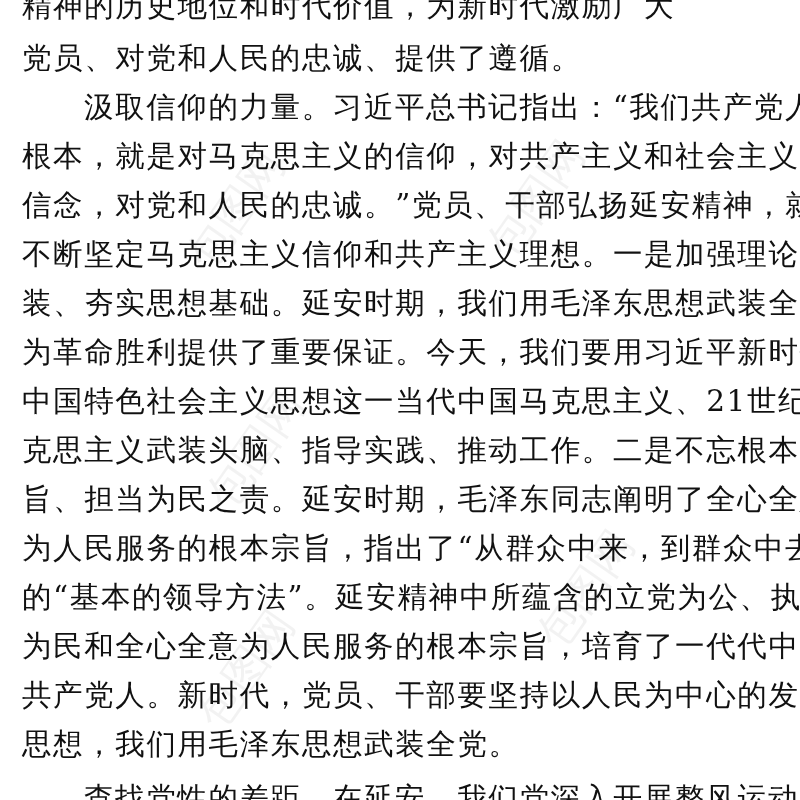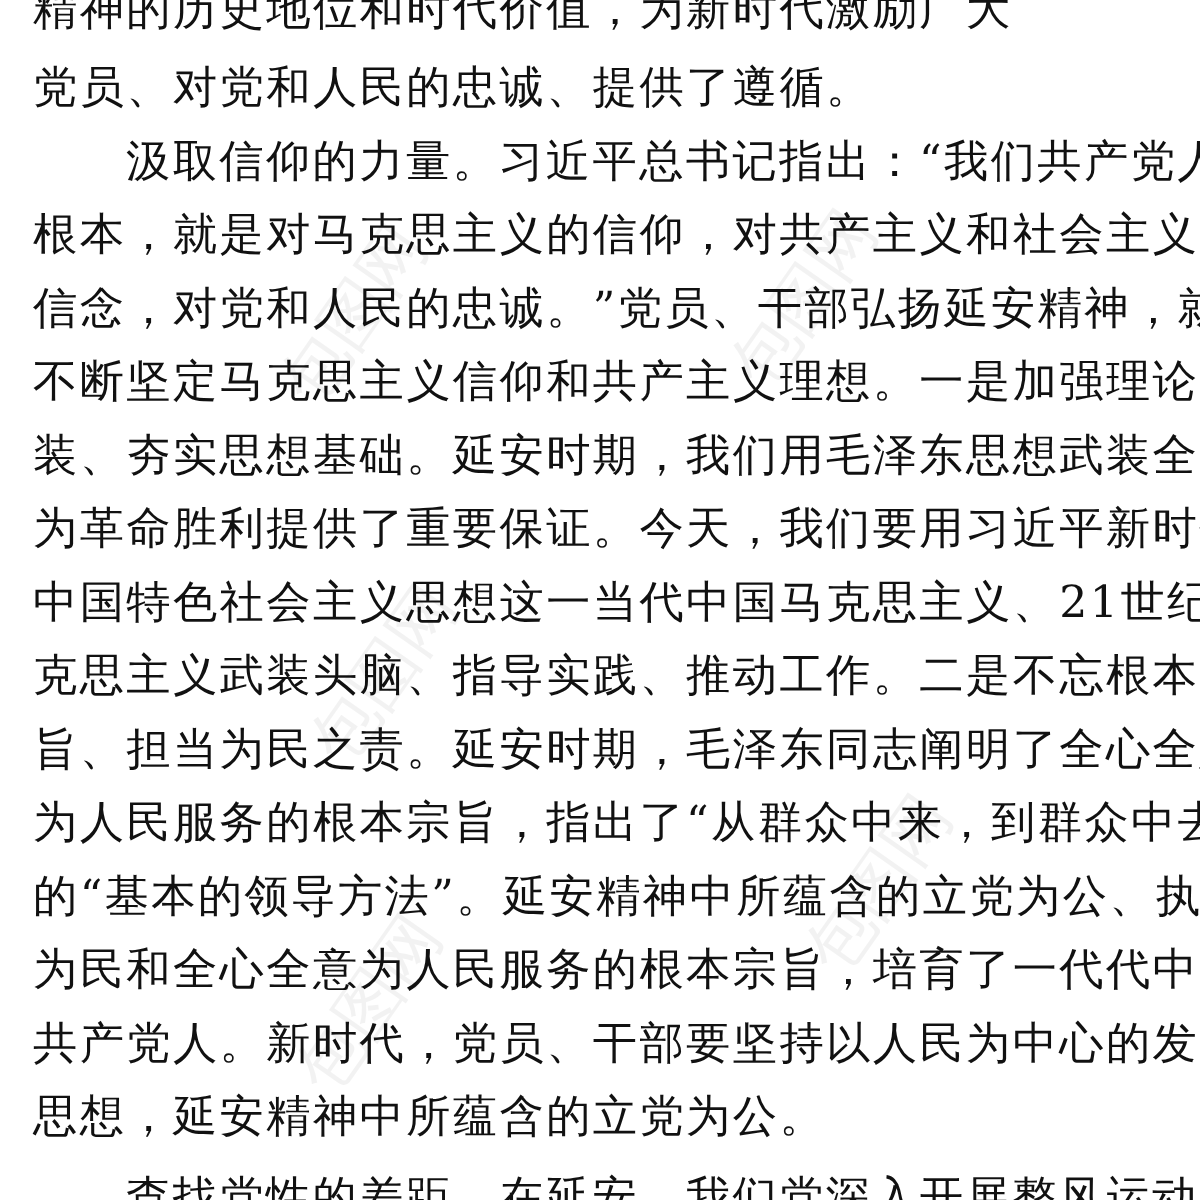--- a/index.html
+++ b/index.html
@@ -30,21 +30,21 @@
   <div class="line" style="top:234px">不断坚定马克思主义信仰和共产主义理想。一是加强理论武</div>
   <div class="line" style="top:283px">装、夯实思想基础。延安时期，我们用毛泽东思想武装全党，</div>
   <div class="line" style="top:332px">为革命胜利提供了重要保证。今天，我们要用习近平新时代</div>
   <div class="line" style="top:381px">中国特色社会主义思想这一当代中国马克思主义、21世纪马</div>
   <div class="line" style="top:430px">克思主义武装头脑、指导实践、推动工作。二是不忘根本宗</div>
   <div class="line" style="top:479px">旨、担当为民之责。延安时期，毛泽东同志阐明了全心全意</div>
   <div class="line" style="top:528px">为人民服务的根本宗旨，指出了“从群众中来，到群众中去”</div>
   <div class="line" style="top:577px">的“基本的领导方法”。延安精神中所蕴含的立党为公、执政</div>
   <div class="line" style="top:626px">为民和全心全意为人民服务的根本宗旨，培育了一代代中国</div>
   <div class="line" style="top:675px">共产党人。新时代，党员、干部要坚持以人民为中心的发展</div>
-  <div class="line" style="top:724px">思想，延安精神中所蕴含的立党为公。</div>
+  <div class="line" style="top:724px">思想，我们用毛泽东思想武装全党。</div>
   <div class="line indent" style="top:778px">查找党性的差距。在延安，我们党深入开展整风运动</div>
 
   <div class="watermark" style="left:170px; top:180px">包图网</div>
   <div class="watermark" style="left:470px; top:170px">包图网</div>
   <div class="watermark" style="left:190px; top:420px">包图网</div>
   <div class="watermark" style="left:520px; top:560px">包图网</div>
   <div class="watermark" style="left:180px; top:640px">包图网</div>
 </div>
 
 </body></html>

